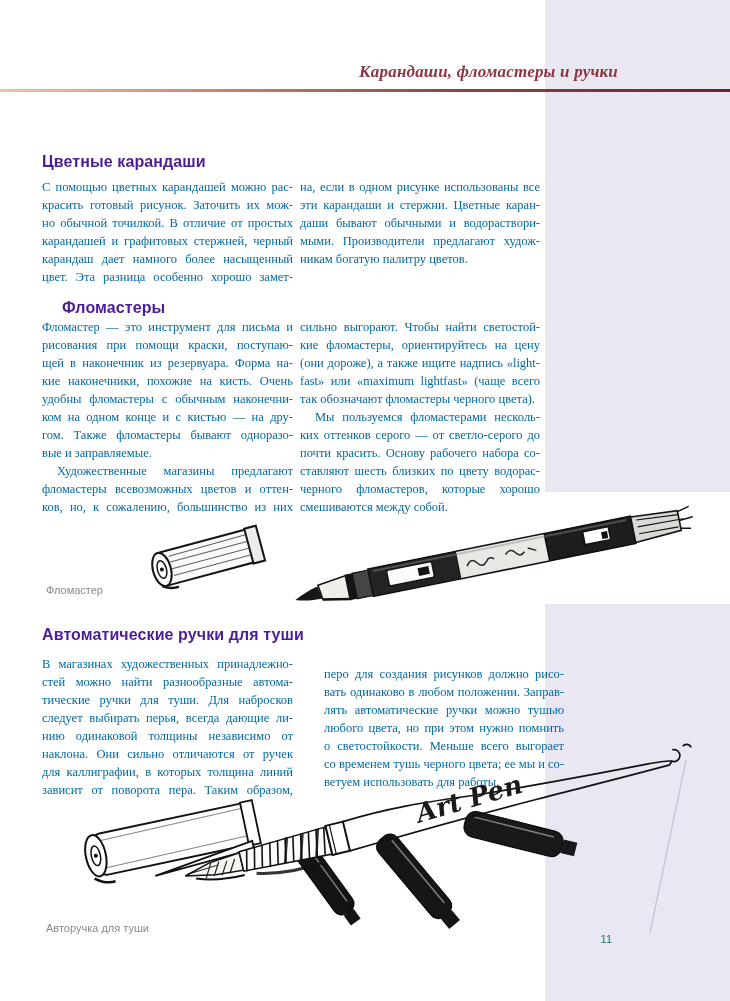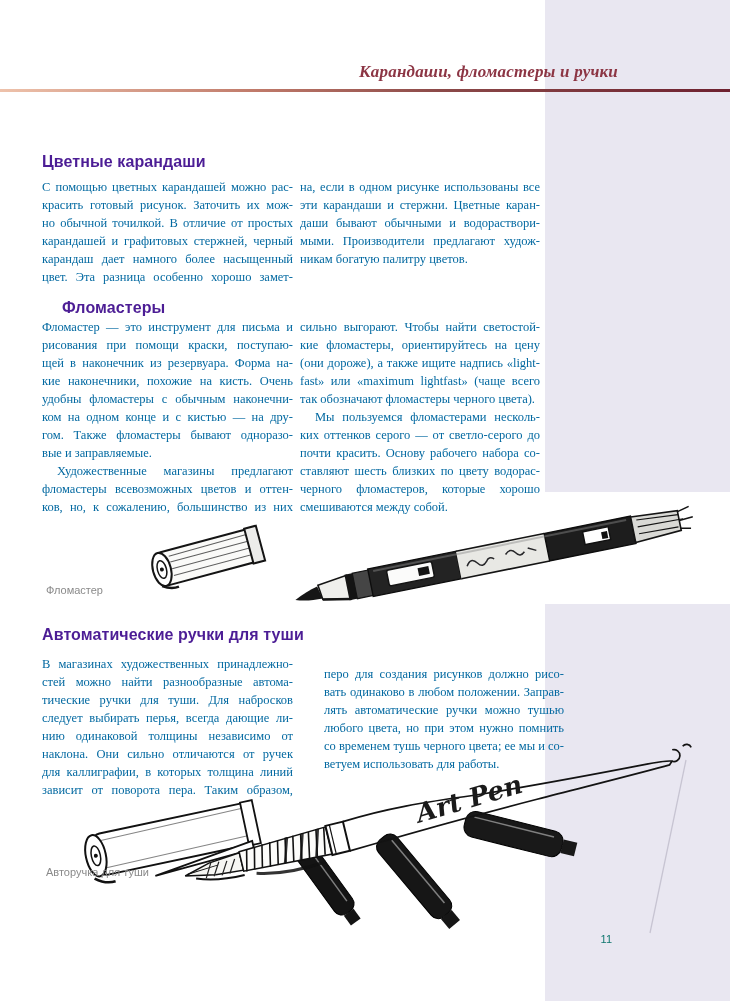--- a/index.html
+++ b/index.html
@@ -135,20 +135,21 @@
       <div class="tline">нию одинаковой толщины независимо от</div>
       <div class="tline">наклона. Они сильно отличаются от ручек</div>
       <div class="tline">для каллиграфии, в которых толщина линий</div>
       <div class="tline">зависит от поворота пера. Таким образом,</div>
     </div>
   <div class="col" style="left:300px;top:665px;width:240px;margin-left:24px;">
       <div class="tline">перо для создания рисунков должно рисо-</div>
       <div class="tline">вать одинаково в любом положении. Заправ-</div>
       <div class="tline">лять автоматические ручки можно тушью</div>
       <div class="tline">любого цвета, но при этом нужно помнить</div>
+      <div class="tline">о светостойкости. Меньше всего выгорает</div>
       <div class="tline">со временем тушь черного цвета; ее мы и со-</div>
       <div class="tline last">ветуем использовать для работы.</div>
     </div>
 
   <svg class="fig" style="left:45px;top:743px;" width="660" height="200" viewBox="0 0 660 200">
 
     <path d="M641,17 L605,190" stroke="#c7c4d2" stroke-width="1.3" fill="none"></path>
 
     <g transform="translate(45,114) rotate(-12)">
       <rect x="6" y="-21" width="160" height="42" rx="8" fill="#ffffff" stroke="#111111" stroke-width="2"></rect>
@@ -186,16 +187,16 @@
       <path d="M66,-11 L61,11 M74,-11 L69,11 M82,-12 L77,11 M90,-12 L85,12 M98,-12 L93,12 M106,-13 L101,12 M114,-13 L109,12 M122,-13 L117,13 M130,-13 L125,13 M138,-14 L133,13 M146,-14 L141,13" stroke="#111111" stroke-width="1.6" fill="none"></path>
       <path d="M108,-13 L100,12 M124,-13 L116,13 M140,-14 L132,13" stroke="#111111" stroke-width="2.4" fill="none" opacity="0.85"></path>
       <path d="M70,15 q30,9 70,5" stroke="#111111" stroke-width="3" fill="none" opacity="0.85"></path>
       <rect x="148" y="-15" width="18" height="30" fill="#ffffff" stroke="#111111" stroke-width="2"></rect>
       <path d="M152,-15 L152,15" stroke="#111111" stroke-width="1.2"></path>
       <path d="M166,-15 C210,-18 250,-15 300,-10 C360,-5.5 430,-2 475,0 C490,0.8 497,1.5 500,3 L497,6 C470,7 420,7.5 360,8.5 C300,9.5 230,12 190,14 L166,15" fill="none" stroke="#131313" stroke-width="1.7"></path>
       <path d="M500,3 a6,6 0 1 0 3,-11 M514,-9 a5,5 0 0 1 8,3" fill="none" stroke="#131313" stroke-width="1.7"></path>
       <text x="240" y="4" transform="rotate(-3 240,4)" font-family="'DejaVu Serif', serif" font-style="italic" font-weight="bold" font-size="26" fill="#1a1a1a">Art Pen</text>
     </g>
   </svg>
-  <div class="caption" style="top:866px;">Авторучка для туши</div>
+  <div class="caption" style="top:922px;">Авторучка для туши</div>
 
   <div class="page-number">11</div>
 </div>
 
 </body></html>

